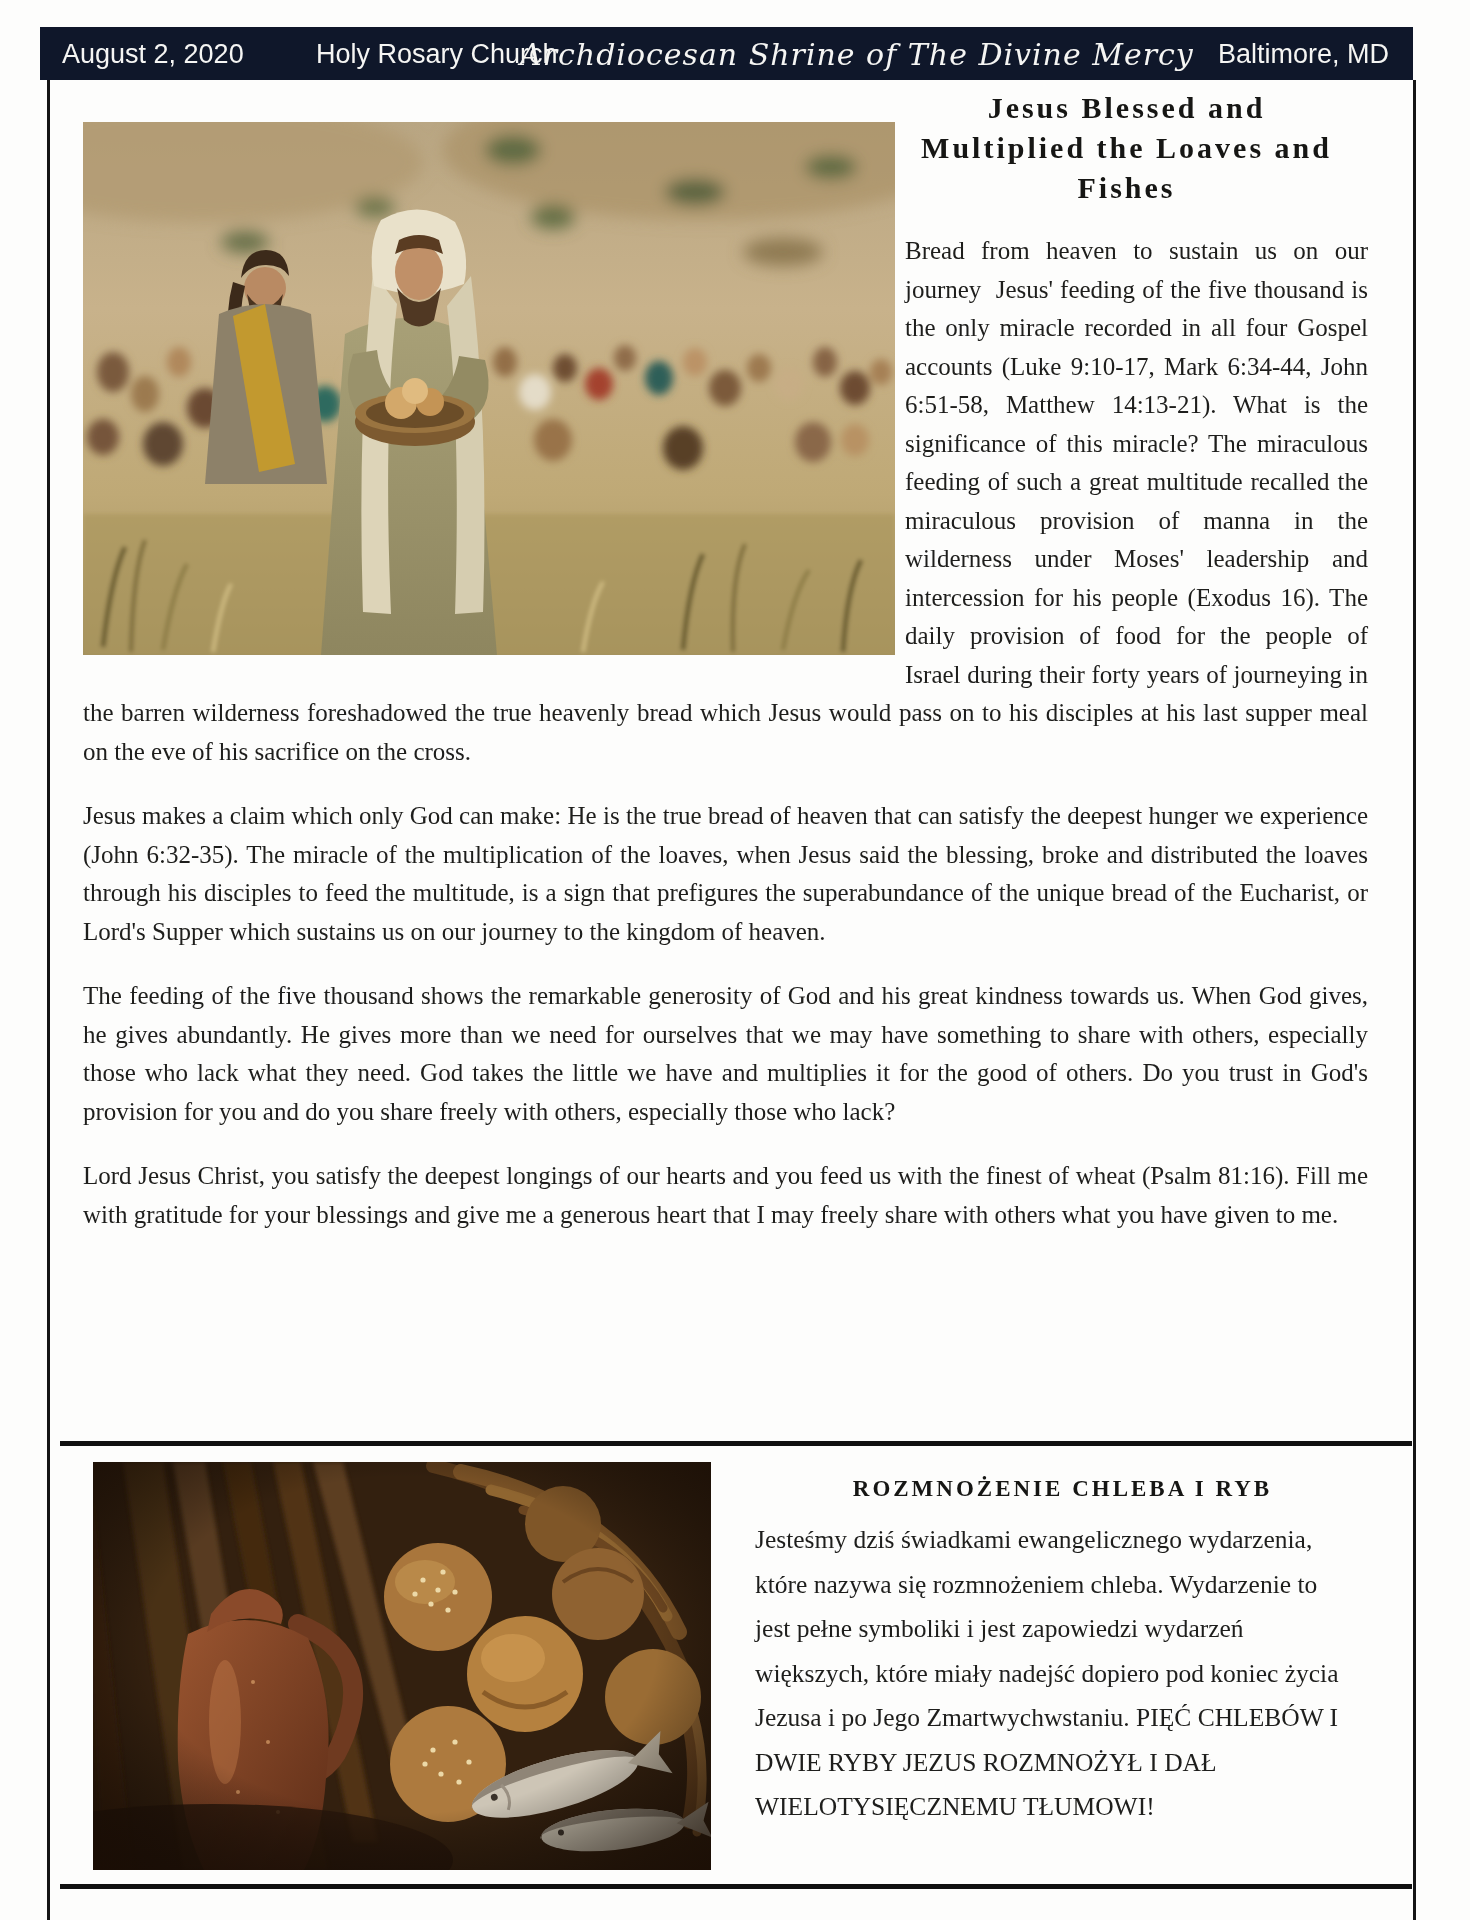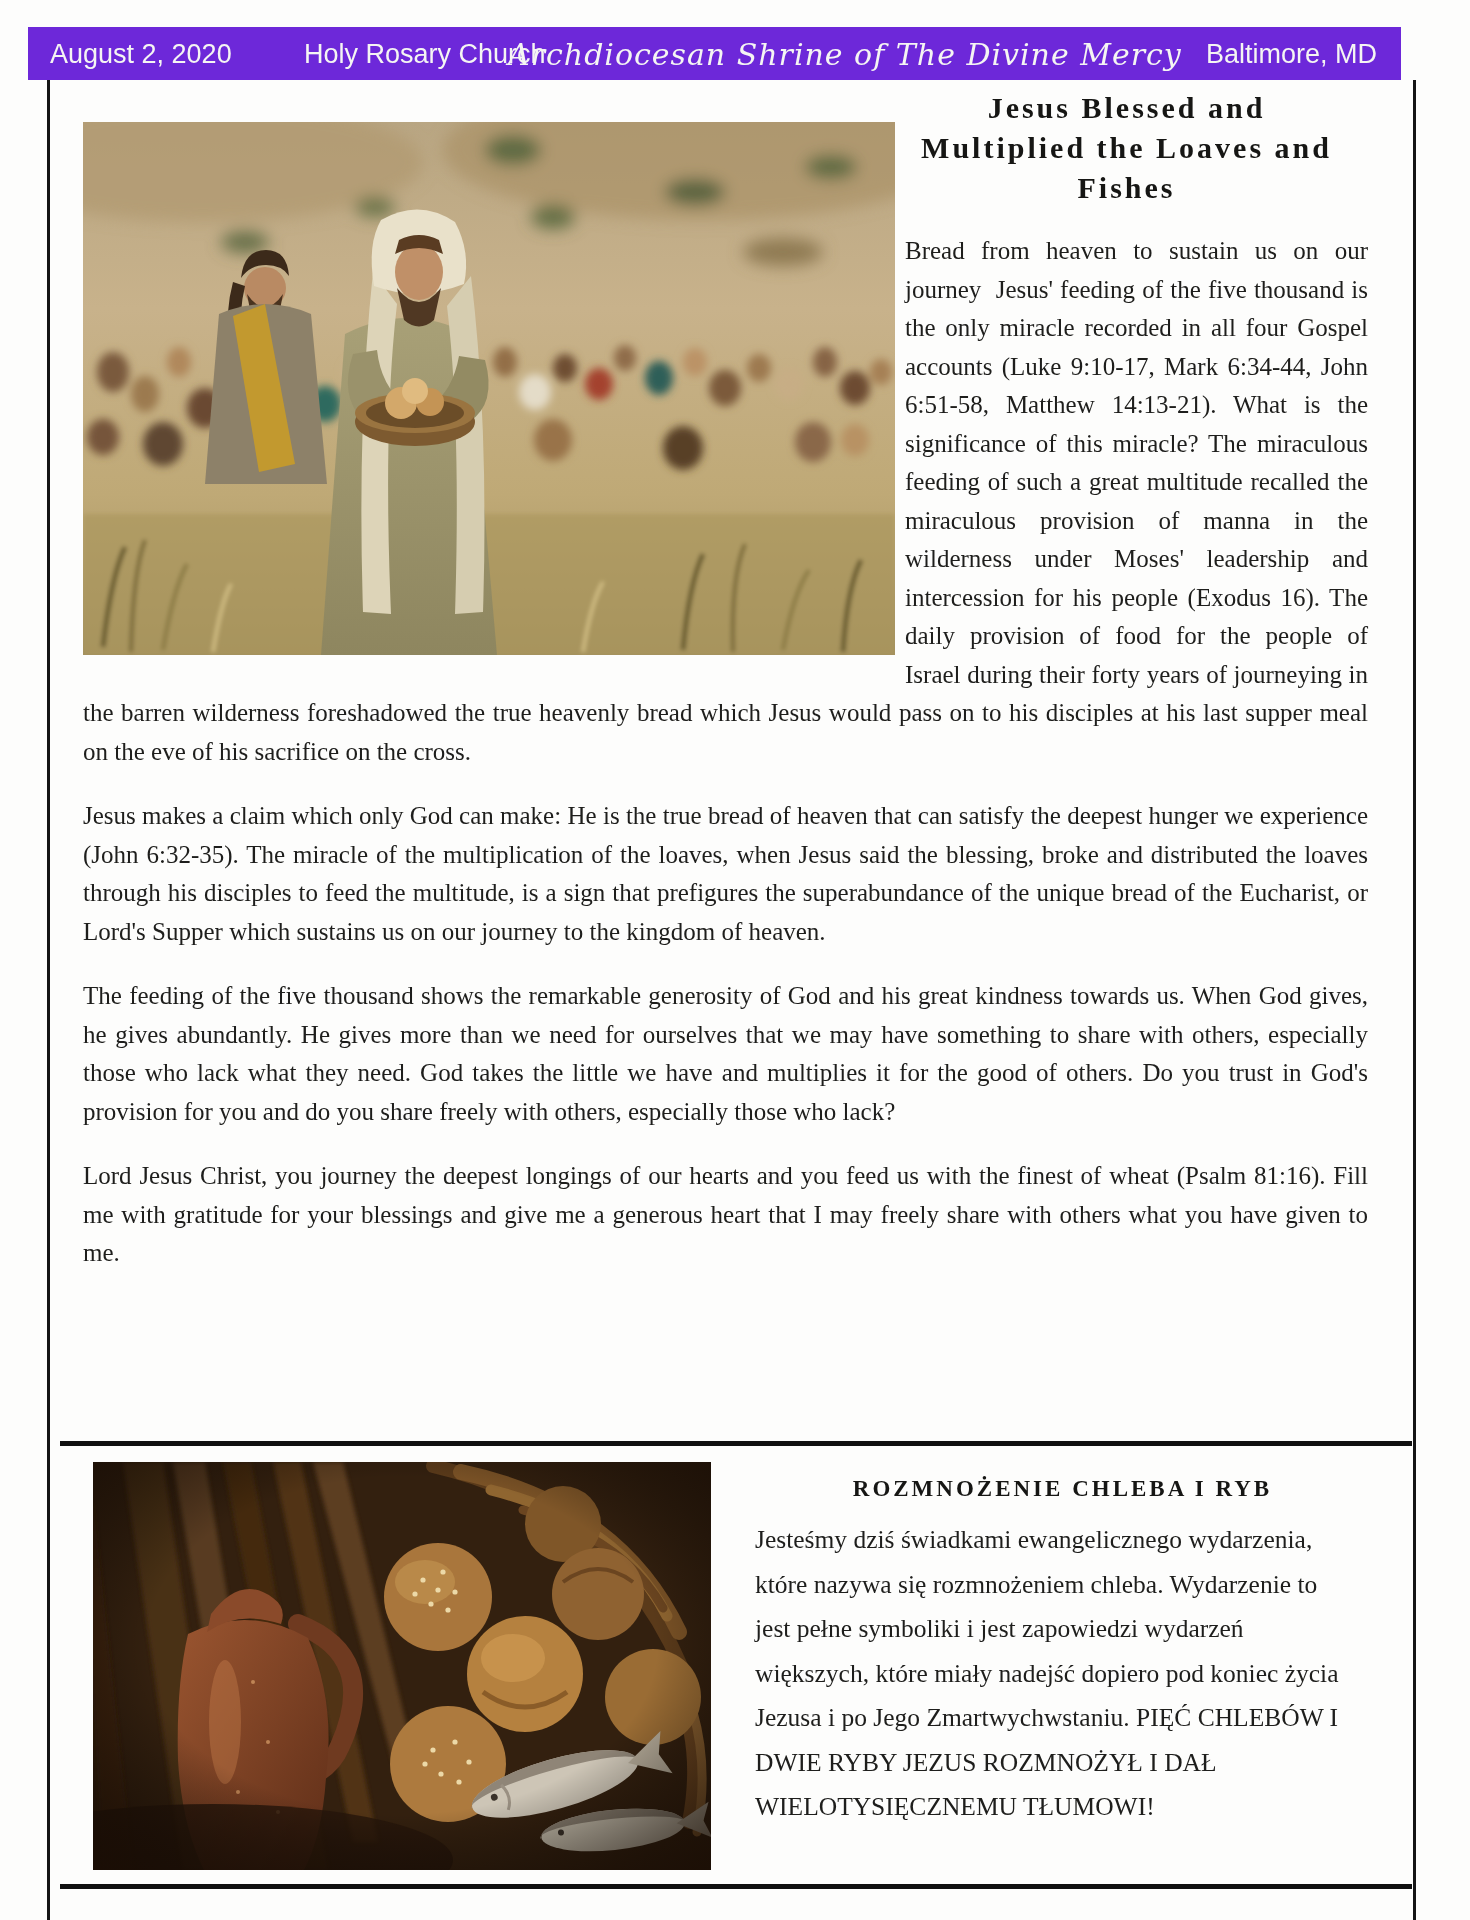--- a/index.html
+++ b/index.html
@@ -1,20 +1,20 @@
 <!DOCTYPE html>
 <html><head>
 <meta charset="utf-8">
 <style>
   html,body{margin:0;padding:0;background:#ffffff;}
   .page{position:relative;width:1470px;height:1920px;background:#fdfdfc;overflow:hidden;
         font-family:"Liberation Serif","DejaVu Serif",serif;color:#1e1e1c;}
 
   
-  .topbar{position:absolute;left:28px;top:27px;width:1373px;height:53px;background:#6d28d9;}
+  .topbar{position:absolute;left:40px;top:27px;width:1373px;height:53px;background:#0f172a;}
   .topbar span{position:absolute;top:0;height:53px;line-height:55px;color:#f5f5f3;white-space:nowrap;}
   .hdr-date{left:22px;font-family:"Liberation Sans","DejaVu Sans",sans-serif;font-size:27px;}
   .hdr-church{left:244px;font-family:"Liberation Sans","DejaVu Sans",sans-serif;font-size:27px;margin-left:32px;}
   .hdr-shrine{left:480px;width:660px;text-align:center;font-style:italic;
               font-family:"DejaVu Serif","Liberation Serif",serif;font-size:30px;letter-spacing:1px;}
   .hdr-loc{right:24px;font-family:"Liberation Sans","DejaVu Sans",sans-serif;font-size:27px;text-align:right;}
 
   
   .rule-v{position:absolute;top:80px;width:3px;height:1840px;background:#151515;}
   .rule-left{left:47px;}
@@ -165,21 +165,21 @@
             <circle cx="332" cy="269" r="13" fill="#e0bb80"></circle>
           </g>
         </g>
       </svg>
     </figure>
 
     <h1 class="title">Jesus Blessed and Multiplied the Loaves and Fishes</h1>
     <p>Bread from heaven to sustain us on our journey&nbsp; Jesus' feeding of the five thousand is the only miracle recorded in all four Gospel accounts (Luke 9:10-17, Mark 6:34-44, John 6:51-58, Matthew 14:13-21). What is the significance of this miracle? The miraculous feeding of such a great multitude recalled the miraculous provision of manna in the wilderness under Moses' leadership and intercession for his people (Exodus 16). The daily provision of food for the people of Israel during their forty years of journeying in the barren wilderness foreshadowed the true heavenly bread which Jesus would pass on to his disciples at his last supper meal on the eve of his sacrifice on the cross.</p>
     <p>Jesus makes a claim which only God can make: He is the true bread of heaven that can satisfy the deepest hunger we experience (John 6:32-35). The miracle of the multiplication of the loaves, when Jesus said the blessing, broke and distributed the loaves through his disciples to feed the multitude, is a sign that prefigures the superabundance of the unique bread of the Eucharist, or Lord's Supper which sustains us on our journey to the kingdom of heaven.</p>
     <p>The feeding of the five thousand shows the remarkable generosity of God and his great kindness towards us. When God gives, he gives abundantly. He gives more than we need for ourselves that we may have something to share with others, especially those who lack what they need. God takes the little we have and multiplies it for the good of others. Do you trust in God's provision for you and do you share freely with others, especially those who lack?</p>
-    <p>Lord Jesus Christ, you journey the deepest longings of our hearts and you feed us with the finest of wheat (Psalm 81:16). Fill me with gratitude for your blessings and give me a generous heart that I may freely share with others what you have given to me.</p>
+    <p>Lord Jesus Christ, you satisfy the deepest longings of our hearts and you feed us with the finest of wheat (Psalm 81:16). Fill me with gratitude for your blessings and give me a generous heart that I may freely share with others what you have given to me.</p>
   </section>
 
   <div class="divider d1"></div>
 
   <section class="polish">
 
     <figure class="photo2">
       <svg viewBox="0 0 618 408" preserveAspectRatio="none">
         <defs>
           <linearGradient id="jugg" x1="0" y1="0" x2="1" y2="1">

